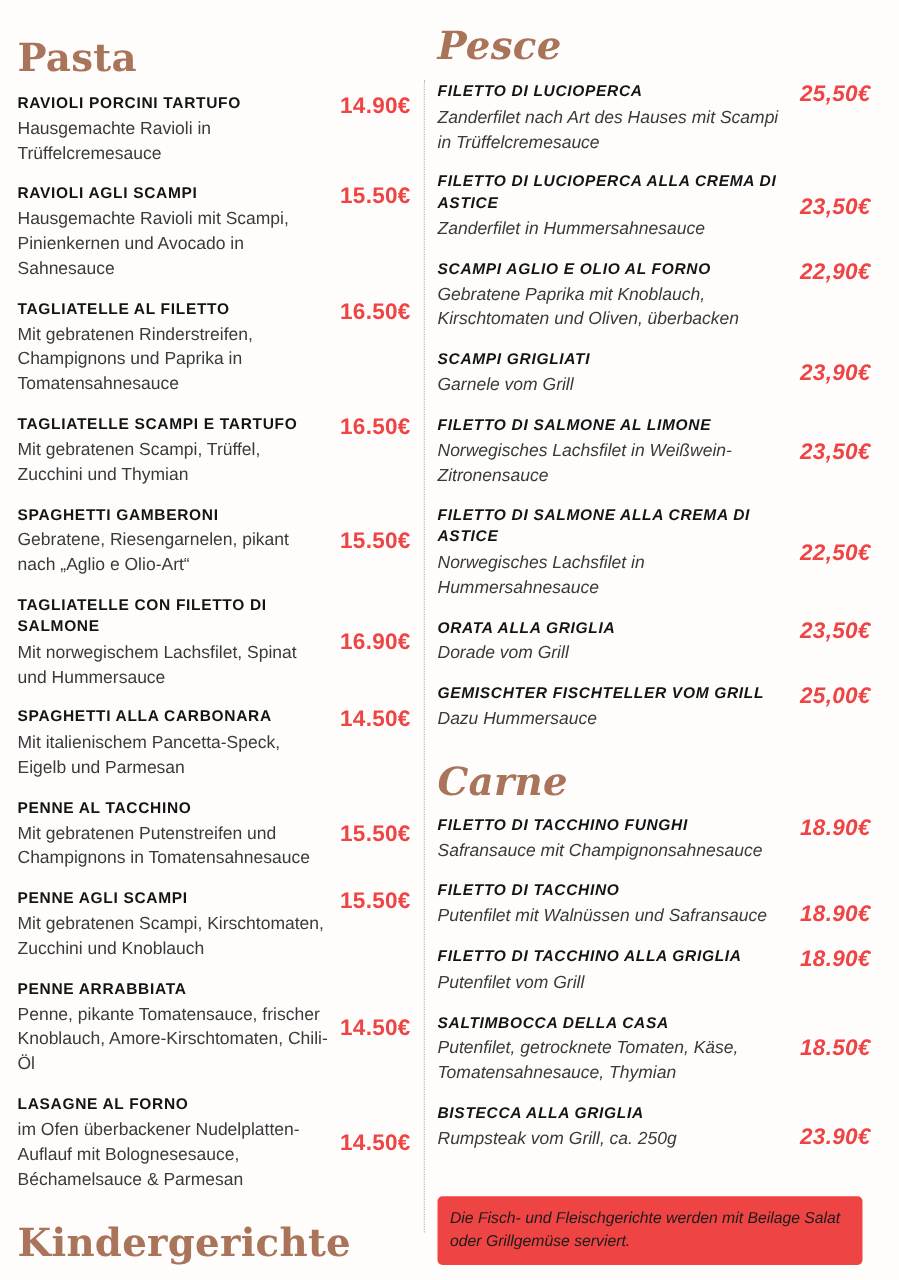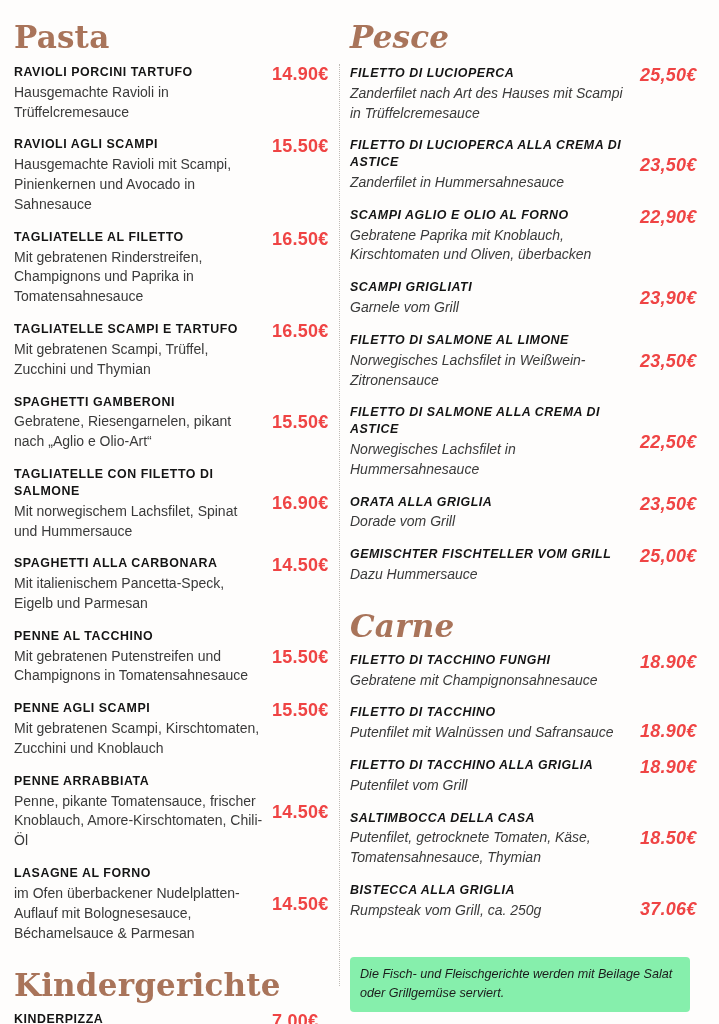--- a/index.html
+++ b/index.html
@@ -23,21 +23,21 @@
     height: 1024px;
     background: #FEFDFC;
     display: flex;
   }
 
   .column {
     position: relative;
     height: 100%;
   }
 
-  .col-left  { width: 340px; padding: 0 20px 0 14px; }
+  .col-left  { width: 340px; padding: 10px 20px 0 14px; }
   .col-right { width: 379px; padding: 0 29px 0 10px; font-style: italic; }
 
   .divider {
     position: absolute;
     left: 339px;
     top: 64px;
     bottom: 38px;
     width: 1px;
     border-left: 1px dotted #BFBBB6;
   }
@@ -91,21 +91,21 @@
   .col-left  .item-price { width: 56px; }
   .col-right .item-price { width: 58px; }
 
   
   .price-top    { align-self: flex-start; margin-top: 0px; }
   .price-mid    { align-self: center; }
   .price-low    { align-self: flex-end; margin-bottom: 1px; }
 
   .note {
     margin-top: 22px;
-    background: #86efac;
+    background: #ef4444;
     border-radius: 4px;
     padding: 8px 12px 9px 10px;
     font-size: 12.6px;
     line-height: 1.5;
     color: #1B1B1B;
     display: inline-block;
   }
 </style>
 </head>
 <body>
@@ -302,21 +302,21 @@
         <div class="item-price price-top">25,00€</div>
       </div>
     </div>
 
     <div class="section-title later">Carne</div>
 
     <div>
       <div class="item">
         <div class="item-main">
           <div class="item-name">FILETTO DI TACCHINO FUNGHI</div>
-          <div class="item-desc">Gebratene mit Champignonsahnesauce</div>
+          <div class="item-desc">Safransauce mit Champignonsahnesauce</div>
         </div>
         <div class="item-price price-top">18.90€</div>
       </div>
 
       <div class="item">
         <div class="item-main">
           <div class="item-name">FILETTO DI TACCHINO</div>
           <div class="item-desc">Putenfilet mit Walnüssen und Safransauce</div>
         </div>
         <div class="item-price price-low">18.90€</div>
@@ -336,21 +336,21 @@
           <div class="item-desc">Putenfilet, getrocknete Tomaten, Käse, Tomatensahnesauce, Thymian</div>
         </div>
         <div class="item-price price-mid">18.50€</div>
       </div>
 
       <div class="item">
         <div class="item-main">
           <div class="item-name">BISTECCA ALLA GRIGLIA</div>
           <div class="item-desc">Rumpsteak vom Grill, ca. 250g</div>
         </div>
-        <div class="item-price price-low">37.06€</div>
+        <div class="item-price price-low">23.90€</div>
       </div>
     </div>
 
     <div class="note">Die Fisch- und Fleischgerichte werden mit Beilage Salat oder Grillgemüse serviert.</div>
 
   </div>
 
 </div>
 
 </body></html>

